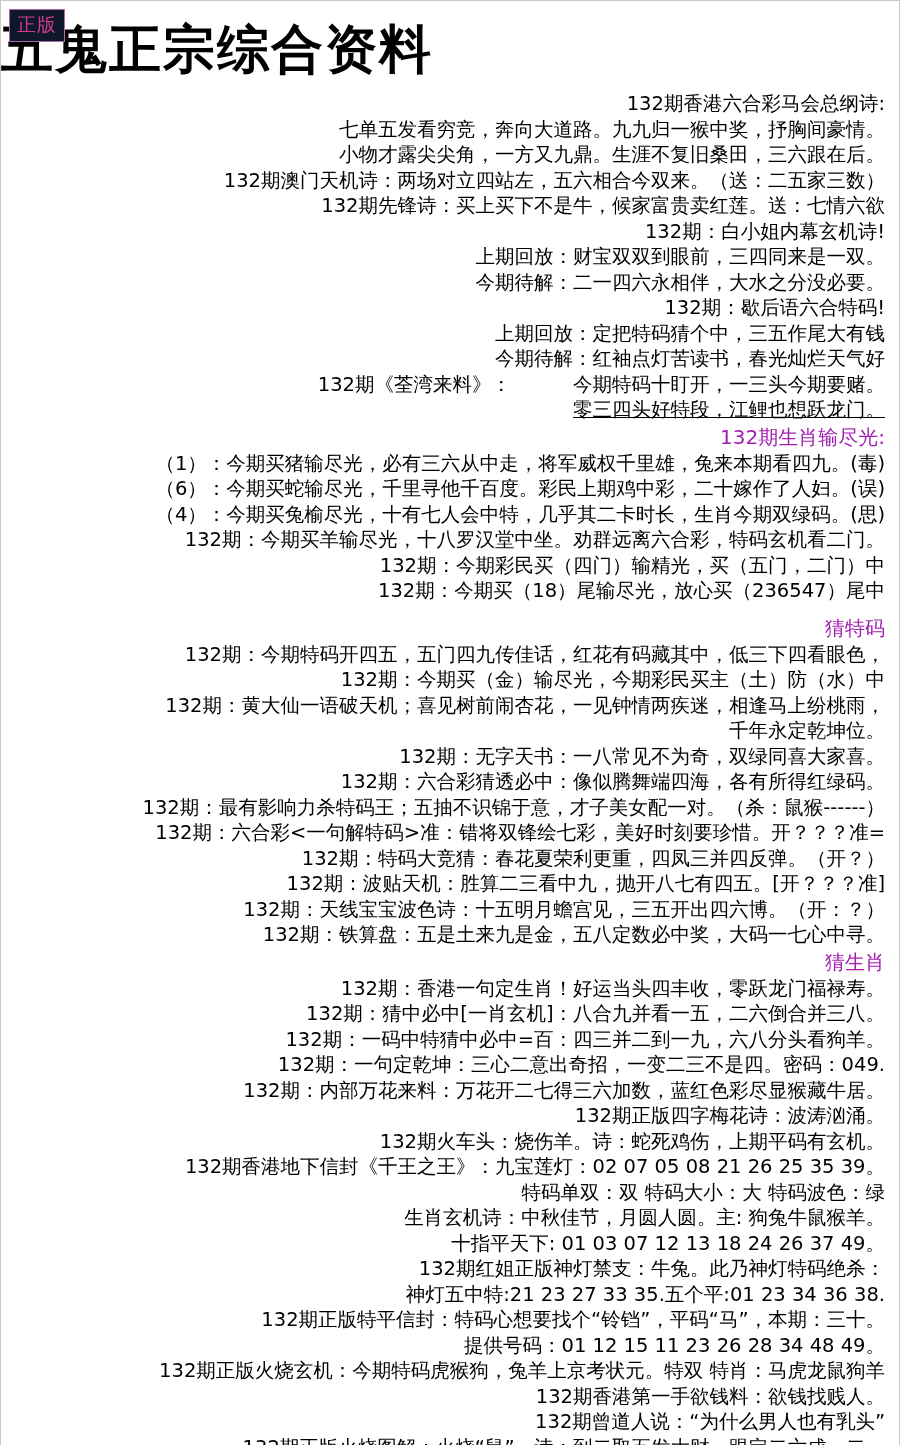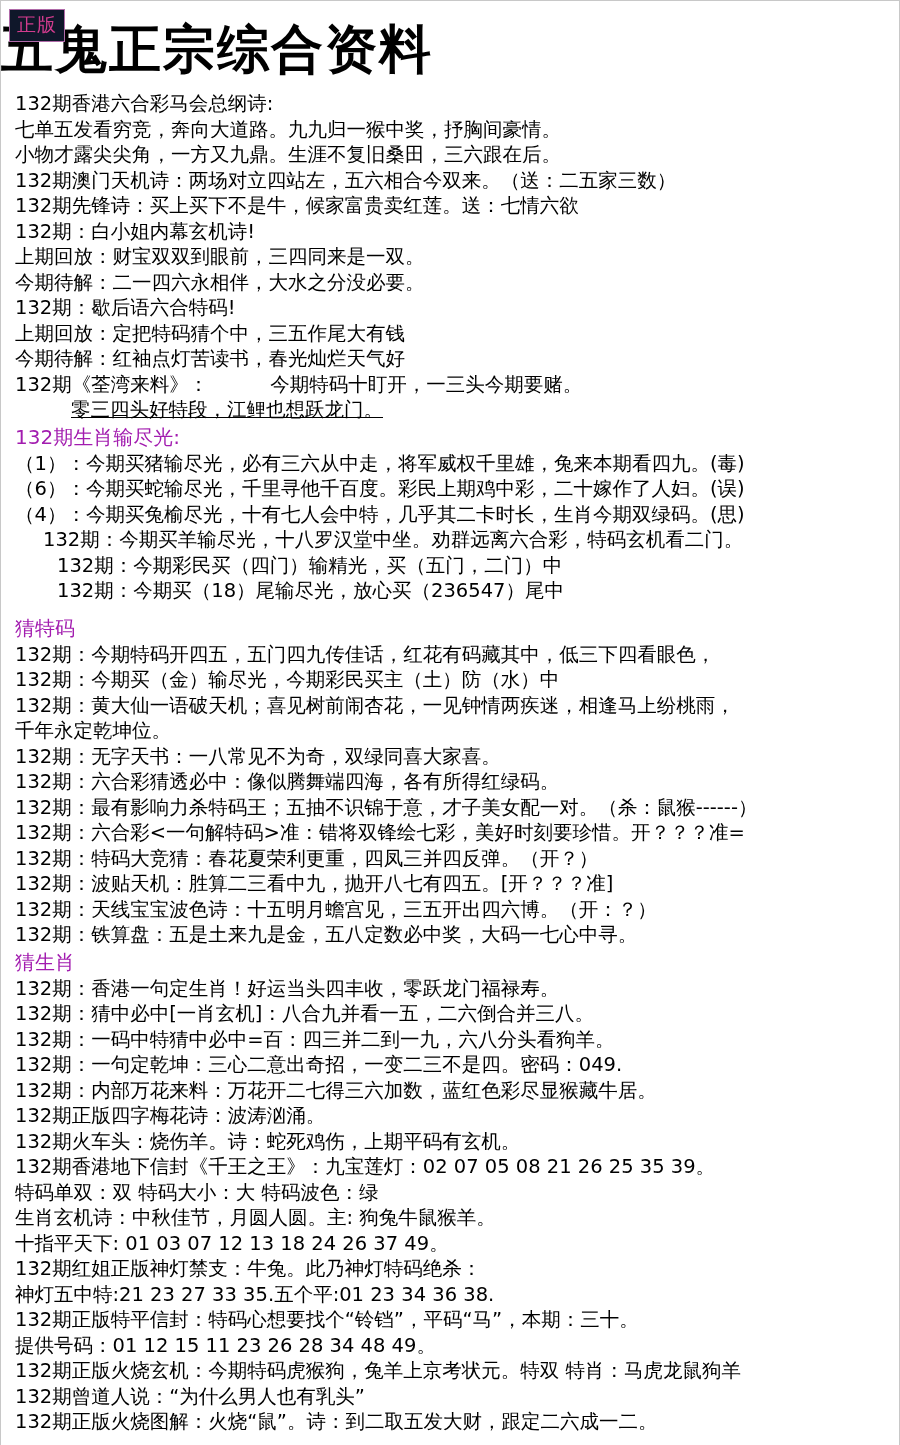--- a/index.html
+++ b/index.html
@@ -45,20 +45,21 @@
     color: #000;
   }
   .content {
     padding: 0 14px 10px 14px;
   }
   .line {
     font-size: 19.5px;
     line-height: 25.5px;
     white-space: pre-wrap;
     color: #000;
+    text-align: right;
   }
   .line.red {
     color: #a21caf;
   }
   .line.indent1 { padding-left: 28px; }
   .line.indent2 { padding-left: 42px; }
   .line.indent3 { padding-left: 56px; text-decoration: underline; }
   .gap {
     height: 10px;
   }
@@ -123,17 +124,18 @@
       <div class="line">132期火车头：烧伤羊。诗：蛇死鸡伤，上期平码有玄机。</div>
       <div class="line">132期香港地下信封《千王之王》：九宝莲灯：02 07 05 08 21 26 25 35 39。</div>
       <div class="line">特码单双：双 特码大小：大 特码波色：绿</div>
       <div class="line">生肖玄机诗：中秋佳节，月圆人圆。主: 狗兔牛鼠猴羊。</div>
       <div class="line">十指平天下: 01 03 07 12 13 18 24 26 37 49。</div>
       <div class="line">132期红姐正版神灯禁支：牛兔。此乃神灯特码绝杀：</div>
       <div class="line">神灯五中特:21 23 27 33 35.五个平:01 23 34 36 38.</div>
       <div class="line">132期正版特平信封：特码心想要找个“铃铛”，平码“马”，本期：三十。</div>
       <div class="line">提供号码：01 12 15 11 23 26 28 34 48 49。</div>
       <div class="line">132期正版火烧玄机：今期特码虎猴狗，兔羊上京考状元。特双 特肖：马虎龙鼠狗羊</div>
+      <div class="line">132期香港第一手欲钱料：欲钱找贱人。</div>
       <div class="line">132期曾道人说：“为什么男人也有乳头”</div>
       <div class="line">132期正版火烧图解：火烧“鼠”。诗：到二取五发大财，跟定二六成一二。</div>
     </div>
 
 </div>
 
 </body></html>

